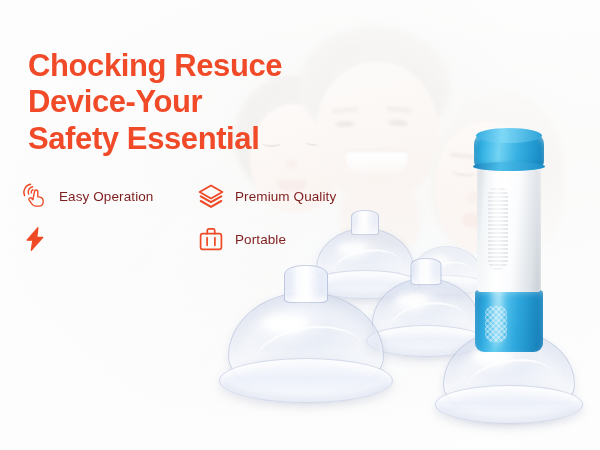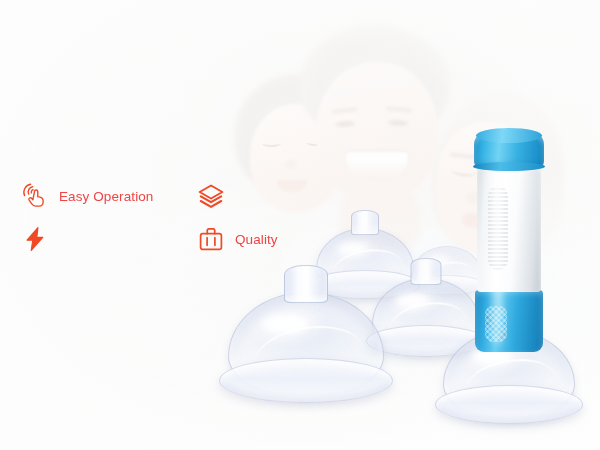--- a/index.html
+++ b/index.html
@@ -202,21 +202,21 @@
   .features {
     position:absolute; left:22px; top:183px;
     display:grid;
     grid-template-columns:176px auto;
     grid-template-rows:auto auto;
     row-gap:17px;
   }
   .feature { display:flex; align-items:center; gap:11px; }
   .feat-ico { width:26px; height:26px; flex:0 0 26px; display:block; }
   .feat-label {
-    font-size:13.5px; color:#ef4444; letter-spacing:.1px; white-space:nowrap;text-align:center;
+    font-size:13.5px; color:#7f1d1d; letter-spacing:.1px; white-space:nowrap;text-align:center;
   }
 
   
   .mask { position:absolute; }
   .mask .dome {
     position:absolute; left:0; top:0; width:100%; height:100%;
     background:
       radial-gradient(ellipse 46% 40% at 38% 30%, rgba(255,255,255,.96) 0%, rgba(255,255,255,0) 60%),
       radial-gradient(ellipse 70% 62% at 50% 40%, rgba(214,222,240,.58) 0%, rgba(228,234,247,.34) 55%, rgba(240,243,250,.2) 100%);
     border:1px solid rgba(168,180,212,.55);
@@ -377,20 +377,23 @@
     <div class="mom-face"></div>
     <div class="mom-brow"></div>
     <div class="mom-eye"></div>
     <div class="mom-nose"></div>
     <div class="mom-lip"></div>
 
     <div class="photo-wash"></div>
     <div class="photo-vignette"></div>
   </div>
 
+  <div class="headline">Chocking Resuce
+Device-Your
+Safety Essential</div>
 
   <div class="features">
 
     <div class="feature">
       <svg class="feat-ico" viewBox="0 0 32 32">
         <g fill="none" stroke="#ef4a25" stroke-width="1.7" stroke-linecap="round">
           <path d="M13.2 4.6a6.4 6.4 0 0 0-4.9 9.1"></path>
           <path d="M13.6 8.3a3 3 0 0 0-2 3.9"></path>
           <path d="M10.6 1.6a9.9 9.9 0 0 0-7.4 13.9"></path>
         </g>
@@ -398,37 +401,38 @@
       </svg>
       <span class="feat-label">Easy Operation</span>
     </div>
 
     <div class="feature">
       <svg class="feat-ico" viewBox="0 0 32 32">
         <path d="M16 3 30 11 16 19 2 11z" fill="none" stroke="#ef4a25" stroke-width="2.3" stroke-linejoin="round"></path>
         <path d="M3.4 16.4 16 23.6l12.6-7.2" fill="none" stroke="#ef4a25" stroke-width="2.6" stroke-linecap="round" stroke-linejoin="round"></path>
         <path d="M3.4 22.2 16 29.4l12.6-7.2" fill="none" stroke="#ef4a25" stroke-width="2.6" stroke-linecap="round" stroke-linejoin="round"></path>
       </svg>
+      <span class="feat-label">Premium Quality</span>
     </div>
 
     <div class="feature">
       <svg class="feat-ico" viewBox="0 0 32 32">
         <path d="M19.6 2 6.2 17.4h7.1L11.4 30l14.2-15.9h-7.4z" fill="#ef4a25" stroke="#ef4a25" stroke-width="1.5" stroke-linejoin="round"></path>
       </svg>
     </div>
 
     <div class="feature">
       <svg class="feat-ico" viewBox="0 0 32 32">
         <g fill="none" stroke="#ef4a25" stroke-width="2.1" stroke-linejoin="round" stroke-linecap="round">
           <rect x="3.2" y="9.4" width="25.6" height="19.4" rx="2.6"></rect>
           <path d="M11.4 9.4V5.6a2 2 0 0 1 2-2h5.2a2 2 0 0 1 2 2v3.8"></path>
           <path d="M11.2 14.4v9.4M20.8 14.4v9.4"></path>
         </g>
       </svg>
-      <span class="feat-label">Quality</span>
+      <span class="feat-label">Portable</span>
     </div>
   </div>
 
   <div class="mask" id="mask-far">
     <div class="base-shadow"></div>
     <div class="dome"></div>
     <div class="swirl"></div>
     <div class="glint"></div>
     <div class="rim"></div>
   </div>

